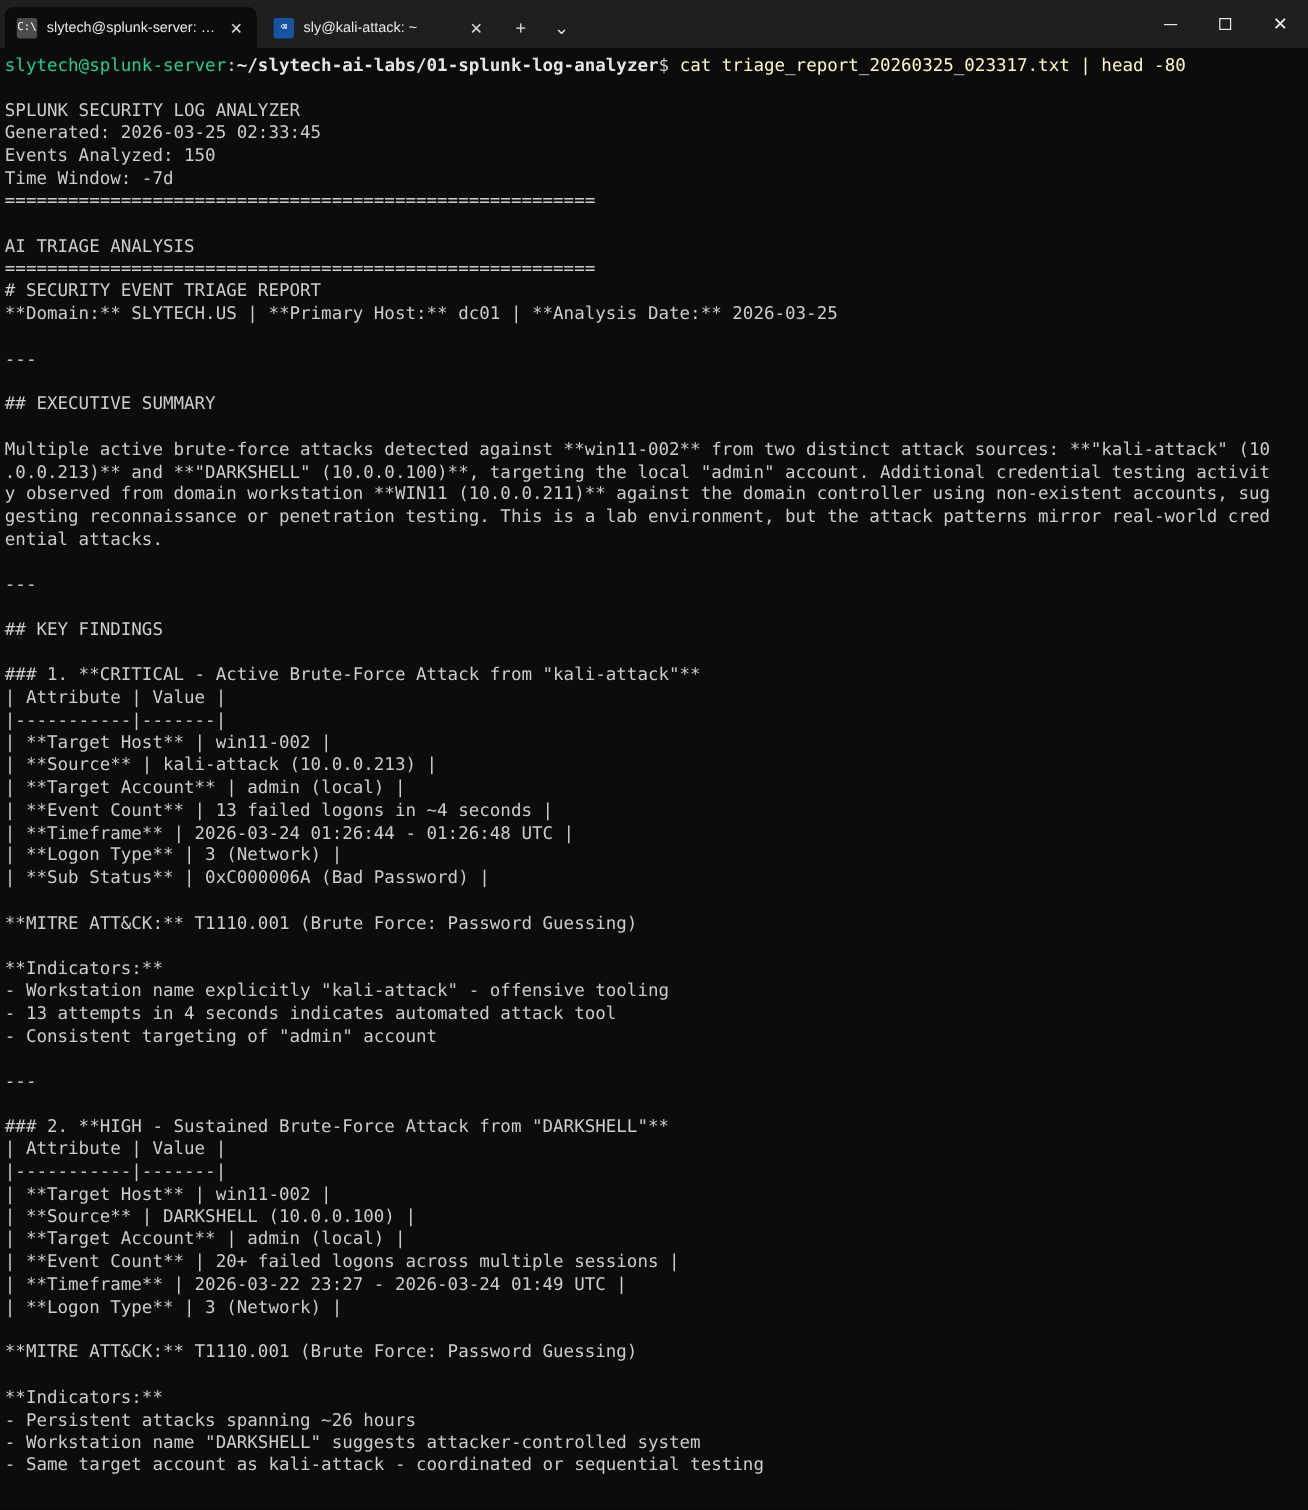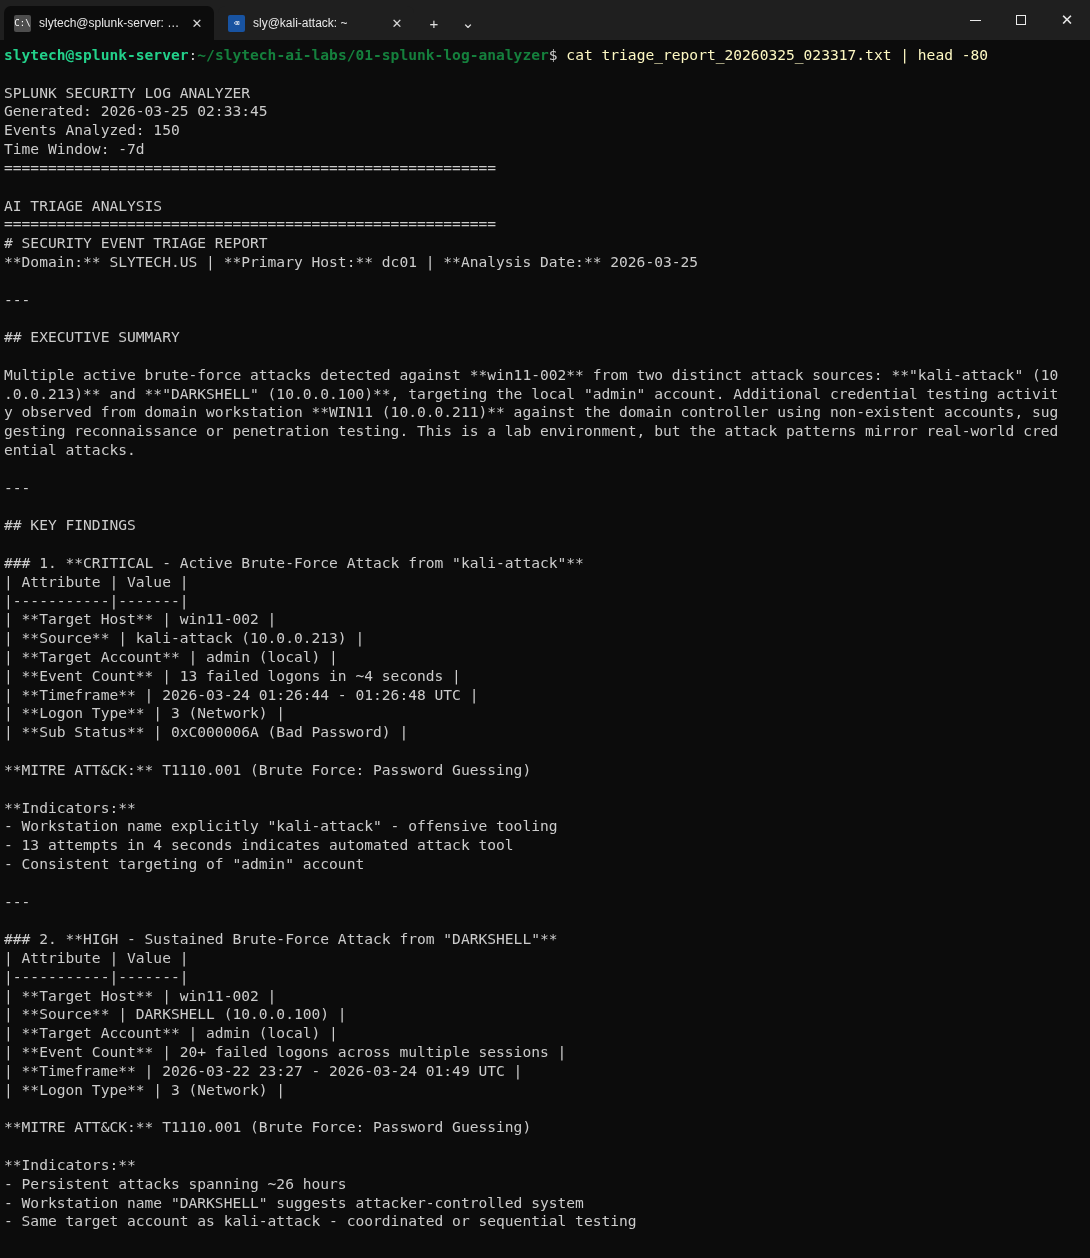--- a/index.html
+++ b/index.html
@@ -104,22 +104,22 @@
   pre#termtext {
     margin: 0;
     font-family: "DejaVu Sans Mono", monospace;
     font-size: 14.6px;
     line-height: 18.82px;
     color: #cccccc;
     white-space: pre;
     letter-spacing: 0px;
   }
   .promptline { display: block; }
-  .p-user { color: #23d18b; font-weight: bold; }
-  .p-path { color: #15803d; font-weight: bold; }
+  .p-user { color: #23d18b; font-weight: normal; }
+  .p-path { color: #e5e5e5; font-weight: bold; }
   .p-sym  { color: #cccccc; }
   .cmd    { color: #fef9c3; }
 </style>
 </head>
 <body>
 
 <div id="tabbar">
 
   <div class="tab active">
     <span class="tico term">C:\</span>

